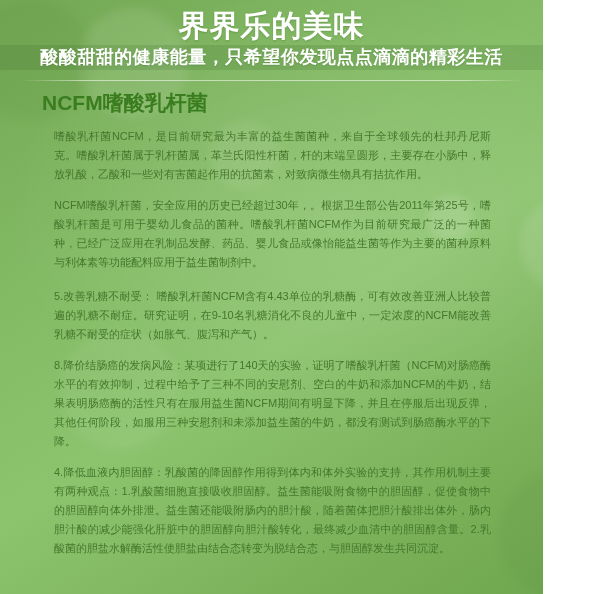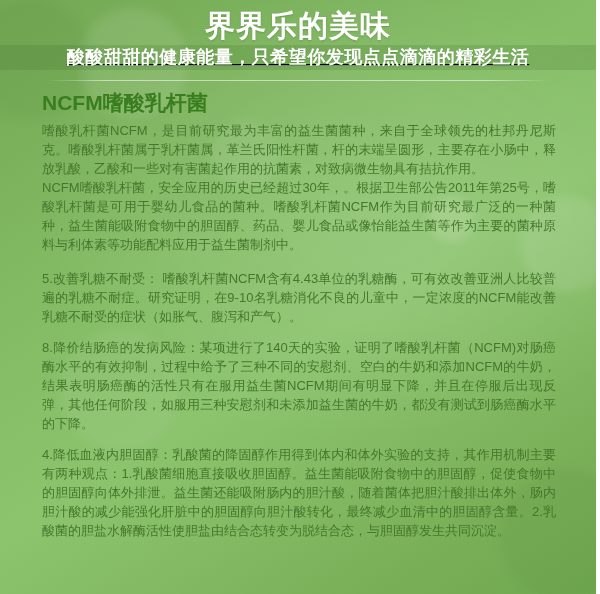--- a/index.html
+++ b/index.html
@@ -3,21 +3,21 @@
 <meta charset="utf-8">
 <style>
   html,body{margin:0;padding:0;}
   body{
     width:600px;height:594px;
     font-family:"Liberation Sans","DejaVu Sans",sans-serif;
     overflow:hidden;
   }
   .page{
     position:relative;
-    width:596px;height:594px;
+    width:543px;height:594px;
     background:
       radial-gradient(ellipse 460px 320px at 62% 36%, rgba(255,255,255,0.12), rgba(255,255,255,0) 72%),
       linear-gradient(148deg,#74a854 0%, #85bd66 38%, #8cc46e 56%, #79af57 85%, #6fa850 100%);
     overflow:hidden;
   }
   
   .bokeh{position:absolute;border-radius:50%;filter:blur(5px);pointer-events:none;}
   .b1{left:78px; top:8px;  width:110px;height:110px;background:rgba(255,255,255,0.09);}
   .b2{left:-28px;top:0px;  width:120px;height:120px;background:rgba(40,80,20,0.06);}
   .b3{left:428px;top:196px;width:46px; height:46px; background:rgba(255,255,255,0.14);}
@@ -33,21 +33,20 @@
     font-size:30px;
     line-height:34px;
     font-weight:bold;
     letter-spacing:1px;
     text-shadow:0 1px 2px rgba(60,110,40,0.35);
   }
   .subtitle-band{
     margin-top:2px;
     background:rgba(58,104,38,0.18);
     padding:2px 0 3px 0;
-    text-decoration:underline;
   }
   .subtitle{
     margin:0;
     color:#ffffff;
     font-size:18px;
     line-height:20px;
     font-weight:bold;
     letter-spacing:0.5px;
     text-shadow:0 1px 1px rgba(60,110,40,0.3);
   }
@@ -63,23 +62,23 @@
     padding:8px 40px 0 42px;
   }
   .section-heading{
     margin:0 0 6px 0;
     color:#3a7d1f;
     font-size:21px;
     line-height:24px;
     font-weight:bold;
   }
   .content p{
-    margin:0;
+    margin:12px;
     color:#45772c;
-    font-size:13px;
+    font-size:11px;
     line-height:19px;
     text-align:justify;
   }
   .section-intro{margin-top:2px;}
   .section-benefits{margin-top:15px;}
   .section-benefits .section-heading{margin-bottom:9px;}
   .section-benefits p{margin-bottom:12px;}
   .section-benefits p:last-child{margin-bottom:0;}
 </style>
 </head>
@@ -99,21 +98,21 @@
     <div class="subtitle-band">
       <p class="subtitle">酸酸甜甜的健康能量，只希望你发现点点滴滴的精彩生活</p>
     </div>
     <div class="divider"></div>
   </div>
 
   <div class="content">
     <section class="section-intro">
       <h2 class="section-heading">NCFM嗜酸乳杆菌</h2>
       <p>嗜酸乳杆菌NCFM，是目前研究最为丰富的益生菌菌种，来自于全球领先的杜邦丹尼斯克。嗜酸乳杆菌属于乳杆菌属，革兰氏阳性杆菌，杆的末端呈圆形，主要存在小肠中，释放乳酸，乙酸和一些对有害菌起作用的抗菌素，对致病微生物具有拮抗作用。</p>
-      <p>NCFM嗜酸乳杆菌，安全应用的历史已经超过30年，。根据卫生部公告2011年第25号，嗜酸乳杆菌是可用于婴幼儿食品的菌种。嗜酸乳杆菌NCFM作为目前研究最广泛的一种菌种，益生菌能吸附食物中的胆固醇、药品、婴儿食品或像怡能益生菌等作为主要的菌种原料与利体素等功能配料应用于益生菌制剂中。</p>
+      <p>NCFM嗜酸乳杆菌，安全应用的历史已经超过30年，。根据卫生部公告2011年第25号，嗜酸乳杆菌是可用于婴幼儿食品的菌种。嗜酸乳杆菌NCFM作为目前研究最广泛的一种菌种，已经广泛应用在乳制品发酵、药品、婴儿食品或像怡能益生菌等作为主要的菌种原料与利体素等功能配料应用于益生菌制剂中。</p>
     </section>
 
     <section class="section-benefits">
       <p>5.改善乳糖不耐受： 嗜酸乳杆菌NCFM含有4.43单位的乳糖酶，可有效改善亚洲人比较普遍的乳糖不耐症。研究证明，在9-10名乳糖消化不良的儿童中，一定浓度的NCFM能改善乳糖不耐受的症状（如胀气、腹泻和产气）。</p>
       <p>8.降价结肠癌的发病风险：某项进行了140天的实验，证明了嗜酸乳杆菌（NCFM)对肠癌酶水平的有效抑制，过程中给予了三种不同的安慰剂、空白的牛奶和添加NCFM的牛奶，结果表明肠癌酶的活性只有在服用益生菌NCFM期间有明显下降，并且在停服后出现反弹，其他任何阶段，如服用三种安慰剂和未添加益生菌的牛奶，都没有测试到肠癌酶水平的下降。</p>
       <p>4.降低血液内胆固醇：乳酸菌的降固醇作用得到体内和体外实验的支持，其作用机制主要有两种观点：1.乳酸菌细胞直接吸收胆固醇。益生菌能吸附食物中的胆固醇，促使食物中的胆固醇向体外排泄。益生菌还能吸附肠内的胆汁酸，随着菌体把胆汁酸排出体外，肠内胆汁酸的减少能强化肝脏中的胆固醇向胆汁酸转化，最终减少血清中的胆固醇含量。2.乳酸菌的胆盐水解酶活性使胆盐由结合态转变为脱结合态，与胆固醇发生共同沉淀。</p>
     </section>
   </div>
 </div>
 

